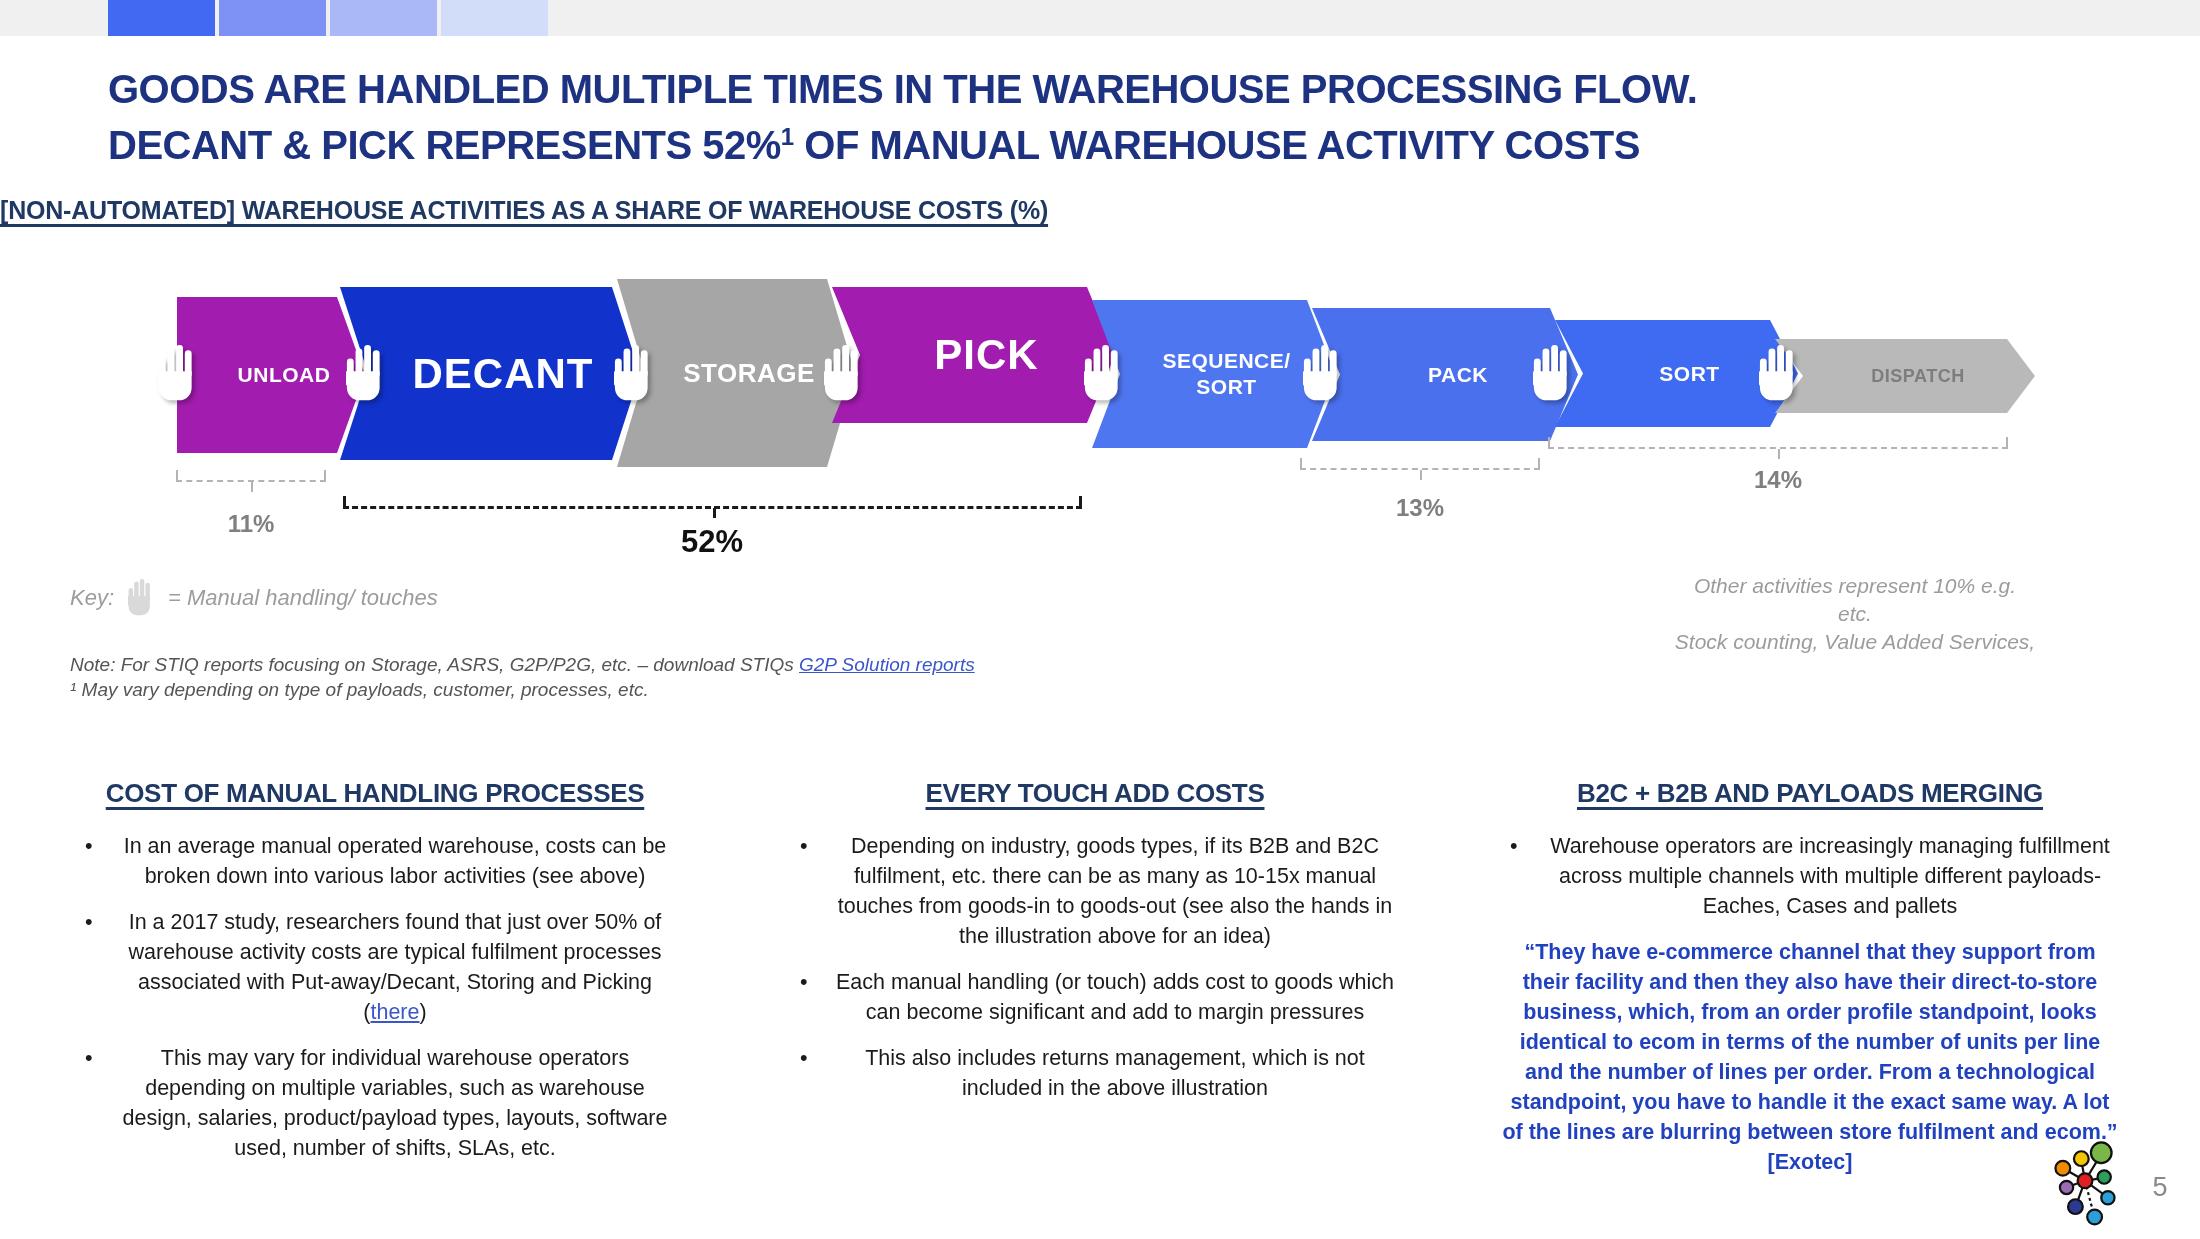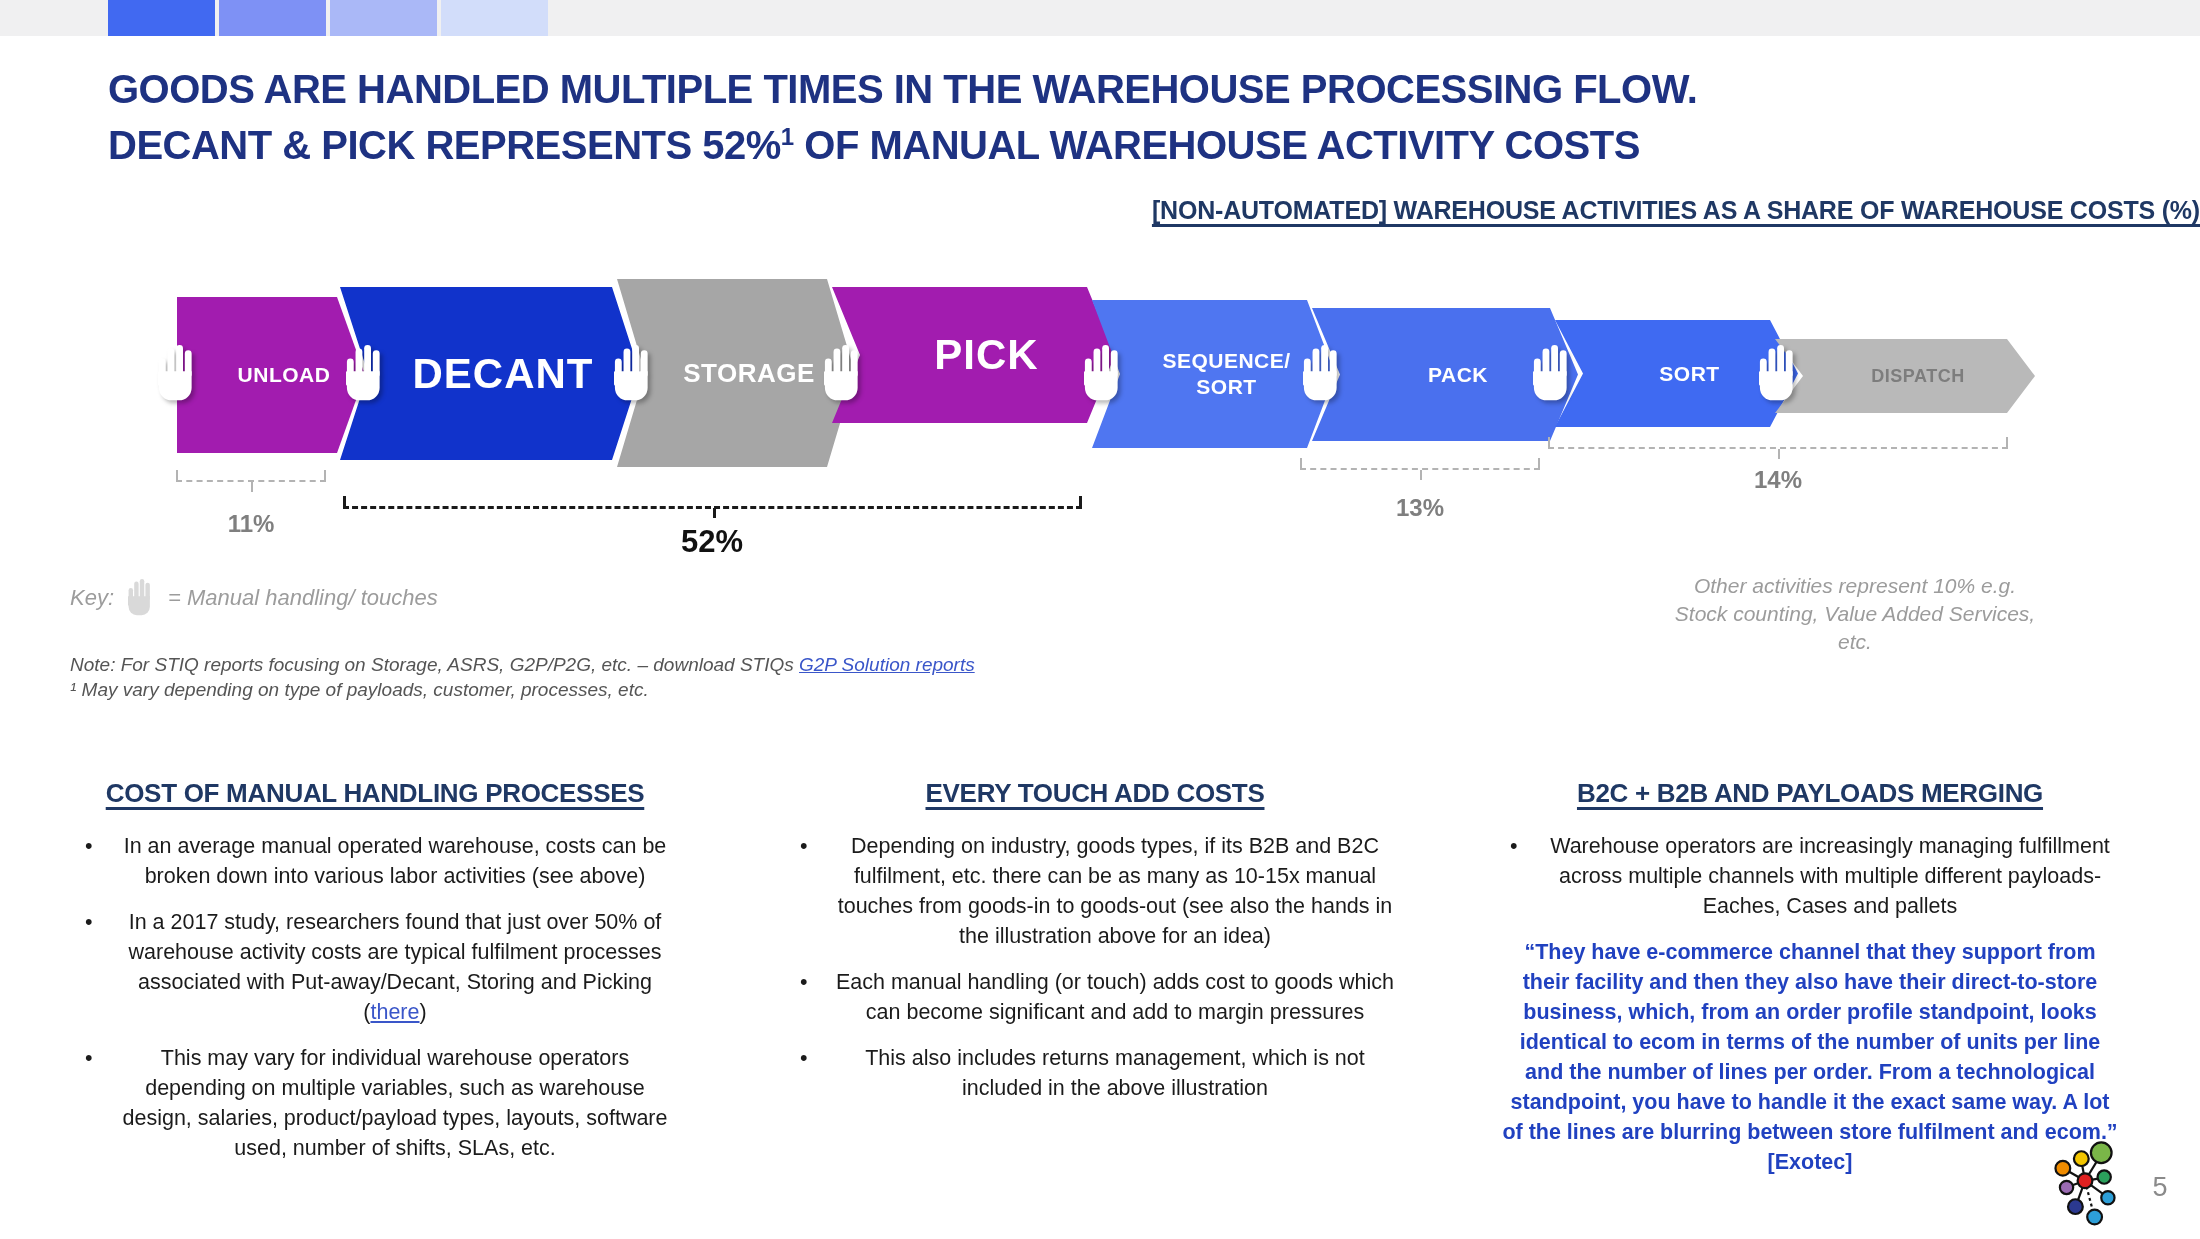--- a/index.html
+++ b/index.html
@@ -16,21 +16,21 @@
   .seg3{left:330px;background:#aab8f7}
   .seg4{left:441px;background:#d2ddfa}
 
   
   .main-title{
     position:absolute;left:108px;top:52px;width:1980px;
     color:#1e3282;font-weight:bold;font-size:40px;line-height:56px;letter-spacing:-0.5px;margin-top:9px;
   }
   .main-title sup{font-size:24px;vertical-align:super;line-height:0}
   .chart-title{
-    position:absolute;left:0;top:196px;width:2200px;text-align:right;
+    position:absolute;left:0;top:196px;width:2200px;text-align:left;
     color:#1f3864;font-weight:bold;font-size:25px;letter-spacing:-0.2px;
     }
   .chart-title span{text-decoration:underline;text-underline-offset:5px;text-decoration-thickness:2.5px;}
 
   
   .step{position:absolute;display:flex;align-items:center;justify-content:center;}
   .chev{clip-path:polygon(0 0, calc(100% - 28px) 0, 100% 50%, calc(100% - 28px) 100%, 0 100%, 28px 50%);}
   .chev-first{clip-path:polygon(0 0, calc(100% - 28px) 0, 100% 50%, calc(100% - 28px) 100%, 0 100%);}
   .st1{left:177px;top:297px;width:188px;height:156px;background:#a21caf}
   .st2{left:340px;top:287px;width:300px;height:173px;background:#1133cb}
@@ -268,22 +268,22 @@
           <rect x="-2" y="30" width="9" height="18" rx="4.5" transform="rotate(-24 2.5 39)"></rect>
           <path d="M1 30 h36 v18 a14 14 0 0 1 -14 14 h-8 a14 14 0 0 1 -14 -14 z"></path>
         </g>
       </svg>
     </span>
   <span>= Manual handling/ touches</span>
 </div>
 
 <div class="other-note">
   <div>Other activities represent 10% e.g.</div>
+  <div>etc.</div>
   <div>Stock counting, Value Added Services,</div>
-  <div>etc.</div>
 </div>
 
 <div class="source-block">
   <div><span>Note: For STIQ reports focusing on Storage, ASRS, G2P/P2G, etc. – download STIQs </span><a>G2P Solution reports</a></div>
   <div>¹ May vary depending on type of payloads, customer, processes, etc.</div>
 </div>
 
 <div class="col col1">
   <div class="col-header">COST OF MANUAL HANDLING PROCESSES</div>
   <ul class="bullets">

